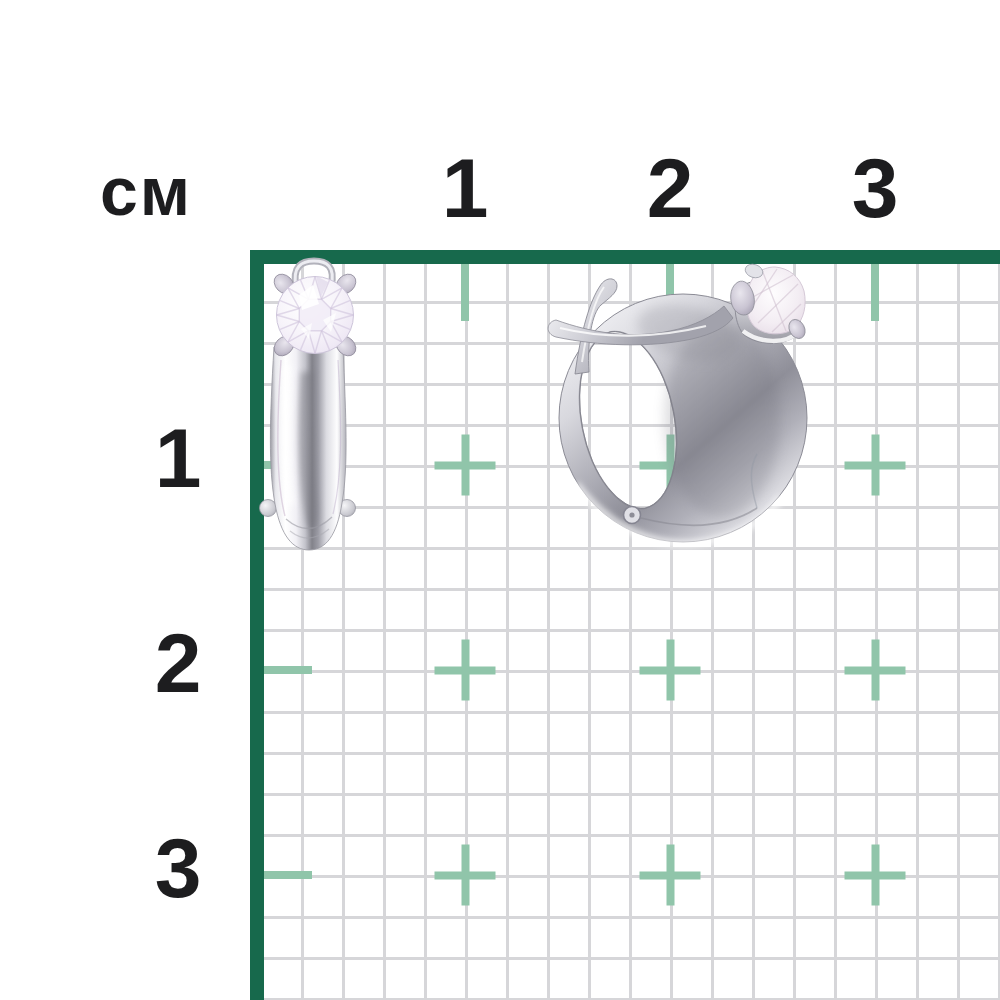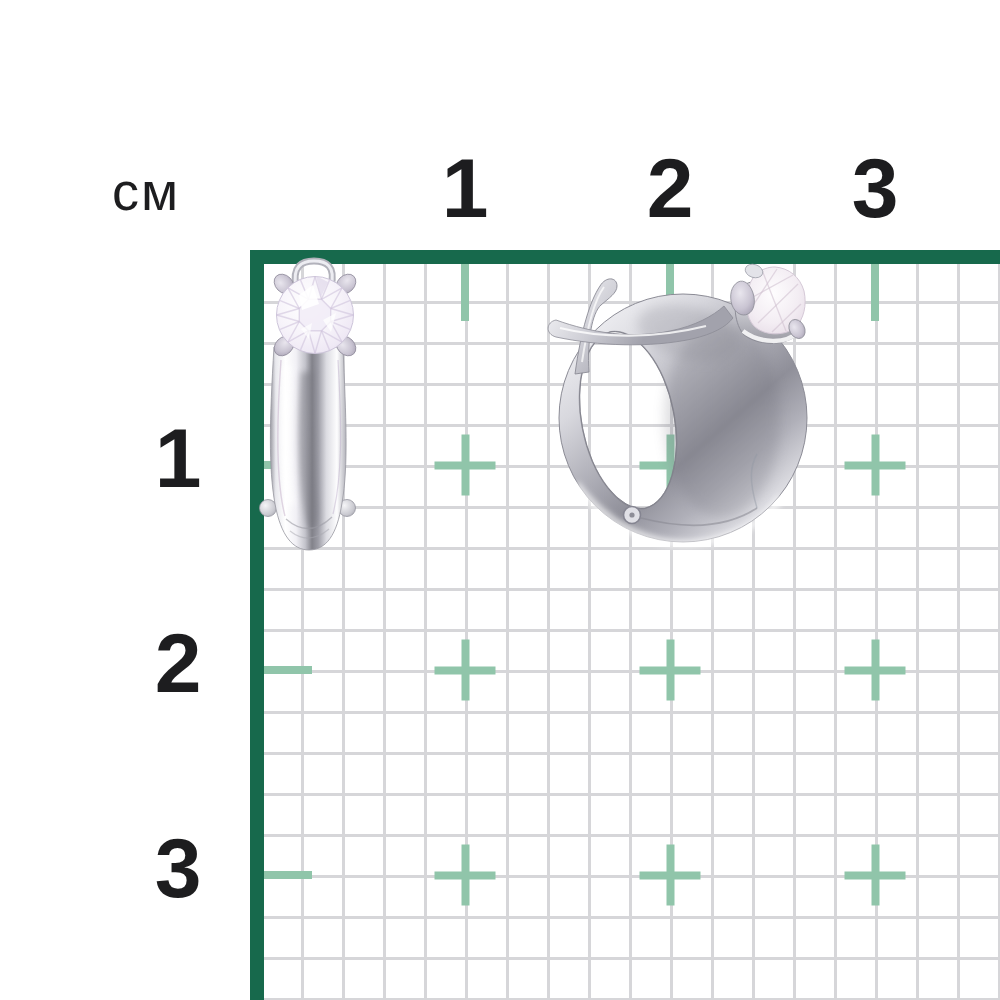--- a/index.html
+++ b/index.html
@@ -3,21 +3,21 @@
 <meta charset="utf-8">
 <style>
   html,body{margin:0;padding:0;background:#ffffff;}
   .scene{
     position:relative;width:1000px;height:1000px;overflow:hidden;
     background:var(--bg,#ffffff);
     font-family:"Liberation Sans",sans-serif;
   }
   .unit-label{
     position:absolute;left:146px;top:191px;transform:translate(-50%,-50%);
-    font-size:54px;font-weight:400;color:var(--label,#1d1d1f);letter-spacing:2px;
+    font-size:68px;font-weight:700;color:var(--label,#1d1d1f);letter-spacing:2px;
   }
   .axis-num{
     position:absolute;transform:translate(-50%,-50%);
     font-size:84px;font-weight:700;color:var(--label,#1d1d1f);
   }
   .grid-area{
     position:absolute;left:264px;top:264px;width:736px;height:736px;
     background-color:#ffffff;
     background-image:
       linear-gradient(to right, var(--grid-line,#d6d6d9) 2.5px, transparent 2.5px),

